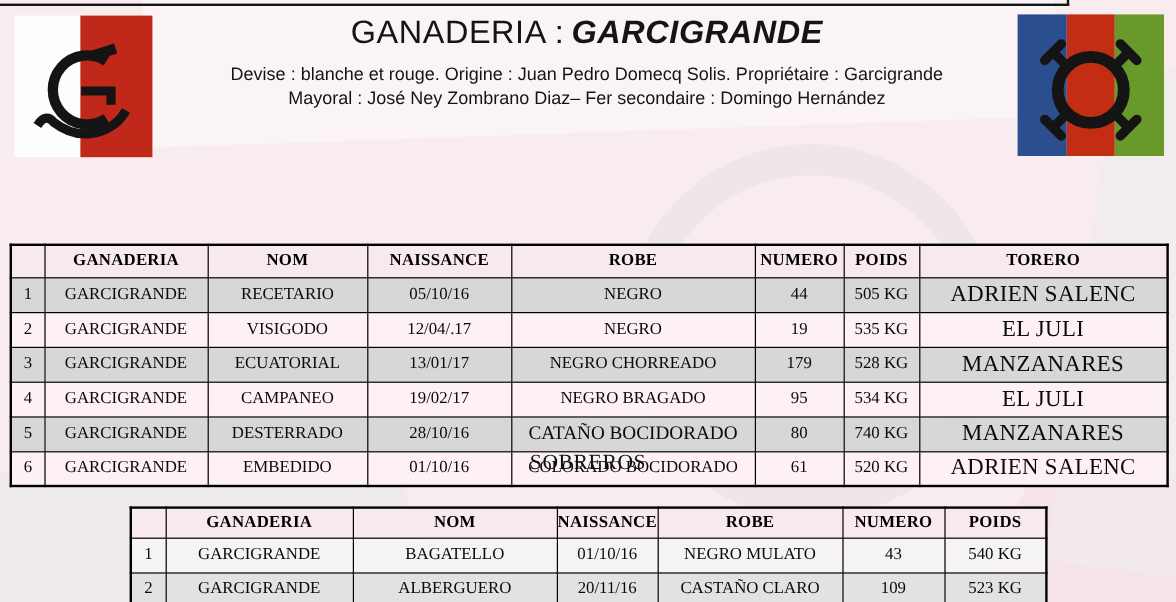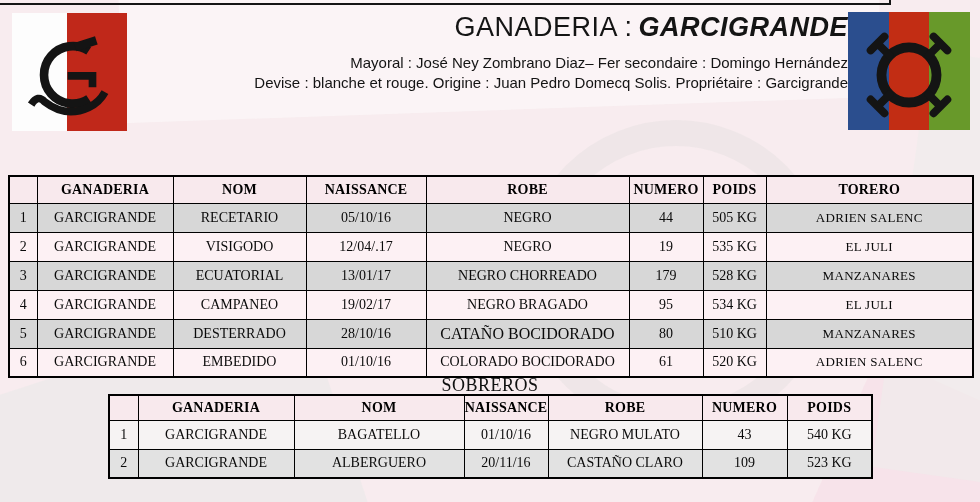--- a/index.html
+++ b/index.html
@@ -16,56 +16,56 @@
   .wm-blob-br{left:830px;top:400px;width:260px;height:180px;background:#f6dde6;opacity:.6;transform:rotate(24deg);}
   .wm-band-right{left:900px;top:60px;width:160px;height:420px;background:#efeceb;opacity:.6;transform:rotate(8deg);}
 
   
   .top-frame{
     position:absolute;left:0;top:0;width:889px;height:3px;z-index:2;
     border-bottom:2px solid #151515;border-right:2px solid #151515;
   }
 
   
-  .header-block{position:absolute;left:130px;top:12px;width:718px;text-align:right;z-index:2;}
+  .header-block{position:absolute;left:130px;top:12px;width:718px;text-align:center;z-index:2;}
   .page-title{
     font-family:"Liberation Sans",sans-serif;font-size:27px;color:#141414;
     white-space:nowrap;margin-bottom:10px;letter-spacing:.5px;
   }
   .page-title .title-name{font-weight:bold;font-style:italic;margin-left:6px;}
   .info-lines{
     font-family:"Liberation Sans",sans-serif;font-size:15px;color:#141414;
     line-height:19.5px;
   }
 
   
   .logo{position:absolute;z-index:2;display:flex;}
   .logo-left{left:12px;top:13px;width:115px;height:118px;}
   .logo-left .half-white{width:48%;height:100%;background:#fdfdfd;}
   .logo-left .half-red{width:52%;height:100%;background:#c0281a;}
   .logo-right{left:848px;top:12px;width:122px;height:118px;}
   .logo-right .stripe{width:33.34%;height:100%;}
   .logo svg{position:absolute;left:0;top:0;width:100%;height:100%;}
 
   
-  table{border-collapse:collapse;table-layout:fixed;position:absolute;z-index:2;}
+  table{border-collapse:collapse;table-layout:fixed;position:absolute;z-index:2;margin-top:28px;}
   td,th{border:1px solid #000;text-align:center;vertical-align:middle;padding:0;overflow:hidden;white-space:nowrap;}
   th{font-weight:bold;font-size:14px;letter-spacing:.2px;background:#f8e9ed;}
   td{font-size:14px;color:#0a0a0a;}
   .main-table{left:8px;top:175px;width:964px;border:2px solid #000;}
   .main-table tr{height:29px;}
   .main-table tr.head{height:27px;}
   .sob-table{left:108px;top:394px;width:763px;border:2px solid #000;}
   .sob-table tr{height:29px;}
   .sob-table tr.head{height:25px;}
   tr.row-grey td{background:#d7d7d7;}
   tr.row-pink td{background:#fdf1f4;}
   tr.row-near-white td{background:#f6f3f3;}
   tr.row-lgrey td{background:#e2e2e2;}
-  td.torero-cell{font-size:13px;letter-spacing:.3px;}
+  td.torero-cell{font-size:19px;letter-spacing:.3px;}
   td.robe-small{font-size:16px;}
   .sob-title{
     position:absolute;left:0;top:375px;width:980px;text-align:center;z-index:2;
     font-family:"Liberation Serif",serif;font-size:18px;color:#111;letter-spacing:.5px;
   }
 </style>
 </head>
 <body>
 
 <div class="wm wm-band-top"></div>
@@ -98,22 +98,22 @@
     <path d="M 80 84 L 92 96 M 85 103 L 99 89" stroke="#141414" stroke-width="8" stroke-linecap="round" fill="none"></path>
     <path d="M 40 84 L 28 96 M 21 89 L 35 103" stroke="#141414" stroke-width="8" stroke-linecap="round" fill="none"></path>
   </svg>
 </div>
 
 <div class="header-block">
   <div class="page-title">
     <span>GANADERIA :</span><span class="title-name">GARCIGRANDE</span>
   </div>
   <div class="info-lines">
+    <div>Devise : blanche et rouge. Origine : Juan Pedro Domecq Solis. Propriétaire : Garcigrande</div>
     <div>Mayoral : José Ney Zombrano Diaz– Fer secondaire : Domingo Hernández</div>
-    <div>Devise : blanche et rouge. Origine : Juan Pedro Domecq Solis. Propriétaire : Garcigrande</div>
   </div>
 </div>
 
 <table class="main-table">
   <colgroup>
     <col style="width:28px">
       <col style="width:136px">
       <col style="width:133px">
       <col style="width:120px">
     <col style="width:203px">
@@ -172,21 +172,21 @@
     <td>534 KG</td>
     <td class="torero-cell">EL JULI</td>
   </tr>
   <tr class="row-grey">
     <td>5</td>
     <td>GARCIGRANDE</td>
     <td>DESTERRADO</td>
     <td>28/10/16</td>
     <td class="robe-small">CATAÑO BOCIDORADO</td>
     <td>80</td>
-    <td>510 KG</td>
+    <td>740 KG</td>
     <td class="torero-cell">MANZANARES</td>
   </tr>
   <tr class="row-pink">
     <td>6</td>
     <td>GARCIGRANDE</td>
     <td>EMBEDIDO</td>
     <td>01/10/16</td>
     <td>COLORADO BOCIDORADO</td>
     <td>61</td>
     <td>520 KG</td>

